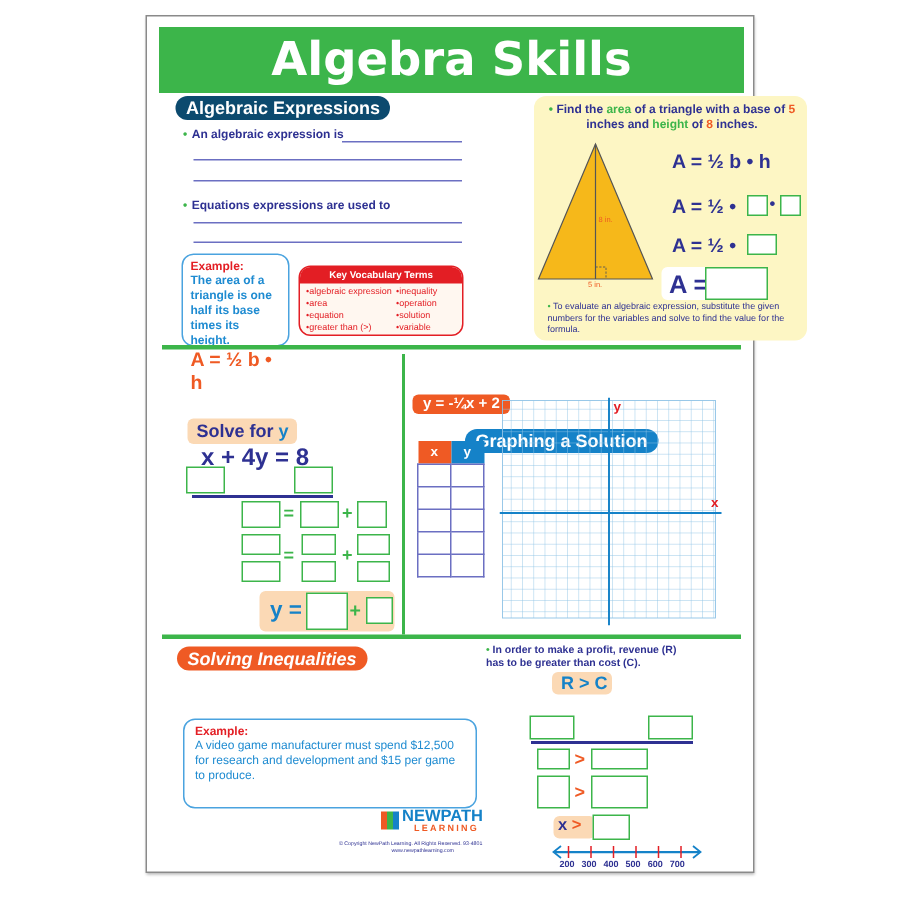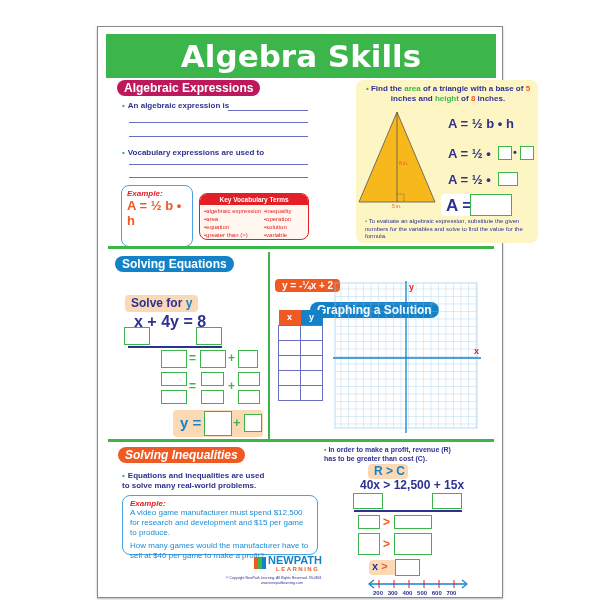--- a/index.html
+++ b/index.html
@@ -1,29 +1,29 @@
 <!DOCTYPE html>
 <html><head>
 <meta charset="utf-8">
 <style>
   * { box-sizing: border-box; margin: 0; padding: 0; }
   body { width: 600px; height: 600px; background: #fff; font-family: "Liberation Sans", sans-serif; position: relative; overflow: hidden; }
-  .poster { position: absolute; left: 97px; top: 26px; width: 406px; height: 572px; background: #fff; border: 1px solid #8a8a8a; box-shadow: 0 1px 2px rgba(0,0,0,0.3); }
+  .poster { position: absolute; left: 97px; top: 10px; width: 406px; height: 572px; background: #fff; border: 1px solid #8a8a8a; box-shadow: 0 1px 2px rgba(0,0,0,0.3); }
   .title-bar { position: absolute; left: 8px; top: 7px; width: 390px; height: 44px; background: #3cb54a; color: #fff; text-align: center; font-size: 31px; font-weight: bold; line-height: 44px; font-family: "DejaVu Sans", sans-serif; }
   .pill { position: absolute; color: #fff; font-weight: bold; font-size: 12px; border-radius: 10px; padding: 1px 7px; white-space: nowrap; }
-  .pill.green { background: #be185d; }
+  .pill.green { background: #0c4a6e; }
   .pill.blue { background: #1582c8; }
   .pill.orange { background: #ef5a24; }
   .bullet { position: absolute; color: #2e3192; font-size: 8px; font-weight: bold; line-height: 10px; }
   .bullet::before { content: "\2022"; color: #3cb54a; margin-right: 3px; }
   .line { position: absolute; height: 1px; background: #6b6fc2; }
   .hr-green { position: absolute; height: 3px; background: #3cb54a; }
   .vr-green { position: absolute; width: 2px; background: #3cb54a; }
   .example-box { position: absolute; border: 1.5px solid #4aa3df; border-radius: 8px; background: #fff; }
-  .ex-label { color: #e31e24; font-style: italic; font-weight: bold; font-size: 8px; }
+  .ex-label { color: #e31e24; font-weight: bold; font-size: 8px; }
   .ex-text { color: #1e8bd1; font-size: 8px; line-height: 10px; }
   .vocab { position: absolute; border: 1.5px solid #e31e24; border-radius: 8px; background: #fff7f0; overflow: hidden; }
   .vocab-head { background: #e31e24; color: #fff; font-size: 6.5px; font-weight: bold; text-align: center; padding: 2px; }
   .vocab-grid { display: grid; grid-template-columns: 60% 40%; padding: 2px 4px; font-size: 6px; color: #e31e24; line-height: 8px; }
   .vocab-grid span::before { content: "\2022 "; }
   .triangle-panel { position: absolute; background: #fdf6c4; border-radius: 8px; }
   .orange-txt { color: #ef5a24; }
   .green-txt { color: #3cb54a; }
   .box { position: absolute; border: 1.5px solid #3cb54a; background: #fff; }
   .eqtxt { position: absolute; color: #2e3192; font-weight: bold; white-space: nowrap; }
@@ -37,26 +37,27 @@
 <body>
 
 <div class="poster">
   <div class="title-bar">Algebra Skills</div>
 
   <div class="pill green" style="left:19px;top:53px;">Algebraic Expressions</div>
   <div class="bullet" style="left:24px;top:74px;">An algebraic expression is</div>
   <div class="line" style="left:130px;top:83px;width:80px;"></div>
   <div class="line" style="left:31px;top:95px;width:179px;"></div>
   <div class="line" style="left:31px;top:109px;width:179px;"></div>
-  <div class="bullet" style="left:24px;top:121px;">Vocabulary expressions are used to</div>
+  <div class="bullet" style="left:24px;top:121px;">Equations expressions are used to</div>
   <div class="line" style="left:31px;top:137px;width:179px;"></div>
   <div class="line" style="left:31px;top:150px;width:179px;"></div>
 
   <div class="example-box" style="left:23px;top:158px;width:72px;height:62px;padding:3px 5px;">
     <div class="ex-label">Example:</div>
+    <div class="ex-text" style="font-weight:bold;">The area of a triangle is one half its base times its height.</div>
     <div style="font-size:13px;font-weight:bold;color:#ef5a24;">A = ½ b • h</div>
   </div>
 
   <div class="vocab" style="left:101px;top:166px;width:110px;height:47px;">
     <div class="vocab-head">Key Vocabulary Terms</div>
     <div class="vocab-grid">
       <span>algebraic expression</span>
       <span>inequality</span>
       <span>area</span>
       <span>operation</span>
@@ -86,21 +87,20 @@
     <div class="eqtxt" style="left:92px;top:92px;font-size:13px;">A = ½ •</div>
     <div class="box" style="left:142px;top:92px;width:20px;height:14px;"></div>
     <div style="position:absolute;left:85px;top:114px;width:70px;height:22px;background:#fff;border-radius:4px;"></div>
     <div class="eqtxt" style="left:90px;top:116px;font-size:17px;">A =</div>
     <div class="box" style="left:114px;top:114px;width:42px;height:22px;"></div>
     <div style="position:absolute;left:9px;top:138px;width:168px;font-size:6px;color:#2e3192;line-height:7.5px;"><span style="color:#3cb54a;">• </span><span>To evaluate an algebraic expression, substitute the given numbers for the variables and solve to find the value for the formula.</span></div>
   </div>
 
   <div class="hr-green" style="left:10px;top:219px;width:386px;"></div>
 
-  <div class="pill blue" style="left:17px;top:229px;">Solving Equations</div>
   <div class="peach" style="left:27px;top:268px;width:73px;height:17px;"></div>
   <div class="eqtxt" style="left:33px;top:269px;font-size:12px;"><span>Solve for</span> <span style="color:#1582c8;">y</span></div>
   <div class="eqtxt" style="left:36px;top:286px;font-size:16px;">x  + 4y  =  8</div>
   <div class="box" style="left:26px;top:300px;width:26px;height:18px;"></div>
   <div class="box" style="left:98px;top:300px;width:26px;height:18px;"></div>
   <div class="line" style="left:30px;top:319px;width:94px;height:1.5px;background:#2e3192;"></div>
   <div class="box" style="left:63px;top:323px;width:26px;height:18px;"></div>
   <div class="eqtxt" style="left:91px;top:324px;font-size:12px;color:#3cb54a;">=</div>
   <div class="box" style="left:102px;top:323px;width:26px;height:18px;"></div>
   <div class="eqtxt" style="left:130px;top:324px;font-size:12px;color:#3cb54a;">+</div>
@@ -160,31 +160,28 @@
     <rect x="2" y="2" width="142" height="145" fill="url(#g)" stroke="#8fc3e6" stroke-width="0.6"></rect>
     <line x1="0" y1="77" x2="148" y2="77" stroke="#1582c8" stroke-width="1.3"></line>
     <line x1="73" y1="0" x2="73" y2="152" stroke="#1582c8" stroke-width="1.3"></line>
     <text x="76" y="9" font-size="9" font-weight="bold" fill="#e31e24" font-family="Liberation Sans, sans-serif">y</text>
     <text x="141" y="73" font-size="9" font-weight="bold" fill="#e31e24" font-family="Liberation Sans, sans-serif">x</text>
   </svg>
 
   <div class="hr-green" style="left:10px;top:412px;width:386px;"></div>
 
   <div class="pill orange" style="left:20px;top:420px;font-style:italic;">Solving Inequalities</div>
-  <div class="bullet" style="left:24px;top:444px;width:150px;">Equations and inequalities are used to solve many real-world problems.</div>
   <div class="example-box" style="left:24px;top:468px;width:196px;height:60px;padding:3px 7px;">
     <div class="ex-label">Example:</div>
     <div class="ex-text" style="margin-bottom:3px;">A video game manufacturer must spend $12,500 for research and development and $15 per game to produce.</div>
-    <div class="ex-text">How many games would the manufacturer have to sell at $40 per game to make a profit?</div>
   </div>
 
   <div style="position:absolute;left:226px;top:418px;width:140px;font-size:7px;font-weight:bold;color:#2e3192;line-height:9px;"><span style="color:#3cb54a;">• </span><span>In order to make a profit, revenue (R) has to be greater than cost (C).</span></div>
   <div class="peach" style="left:270px;top:437px;width:40px;height:15px;"></div>
   <div class="eqtxt" style="left:276px;top:437px;font-size:12px;color:#1582c8;">R &gt; C</div>
-  <div class="eqtxt" style="left:262px;top:451px;font-size:12px;">40x &gt; 12,500 + 15x</div>
   <div class="box" style="left:255px;top:466px;width:30px;height:16px;"></div>
   <div class="box" style="left:334px;top:466px;width:30px;height:16px;"></div>
   <div class="line" style="left:256px;top:483px;width:108px;height:1.5px;background:#2e3192;"></div>
   <div class="box" style="left:260px;top:488px;width:22px;height:14px;"></div>
   <div class="eqtxt" style="left:285px;top:488px;font-size:12px;color:#ef5a24;">&gt;</div>
   <div class="box" style="left:296px;top:488px;width:38px;height:14px;"></div>
   <div class="box" style="left:260px;top:506px;width:22px;height:22px;"></div>
   <div class="eqtxt" style="left:285px;top:510px;font-size:12px;color:#ef5a24;">&gt;</div>
   <div class="box" style="left:296px;top:506px;width:38px;height:22px;"></div>
   <div class="peach" style="left:271px;top:533px;width:28px;height:15px;"></div>

